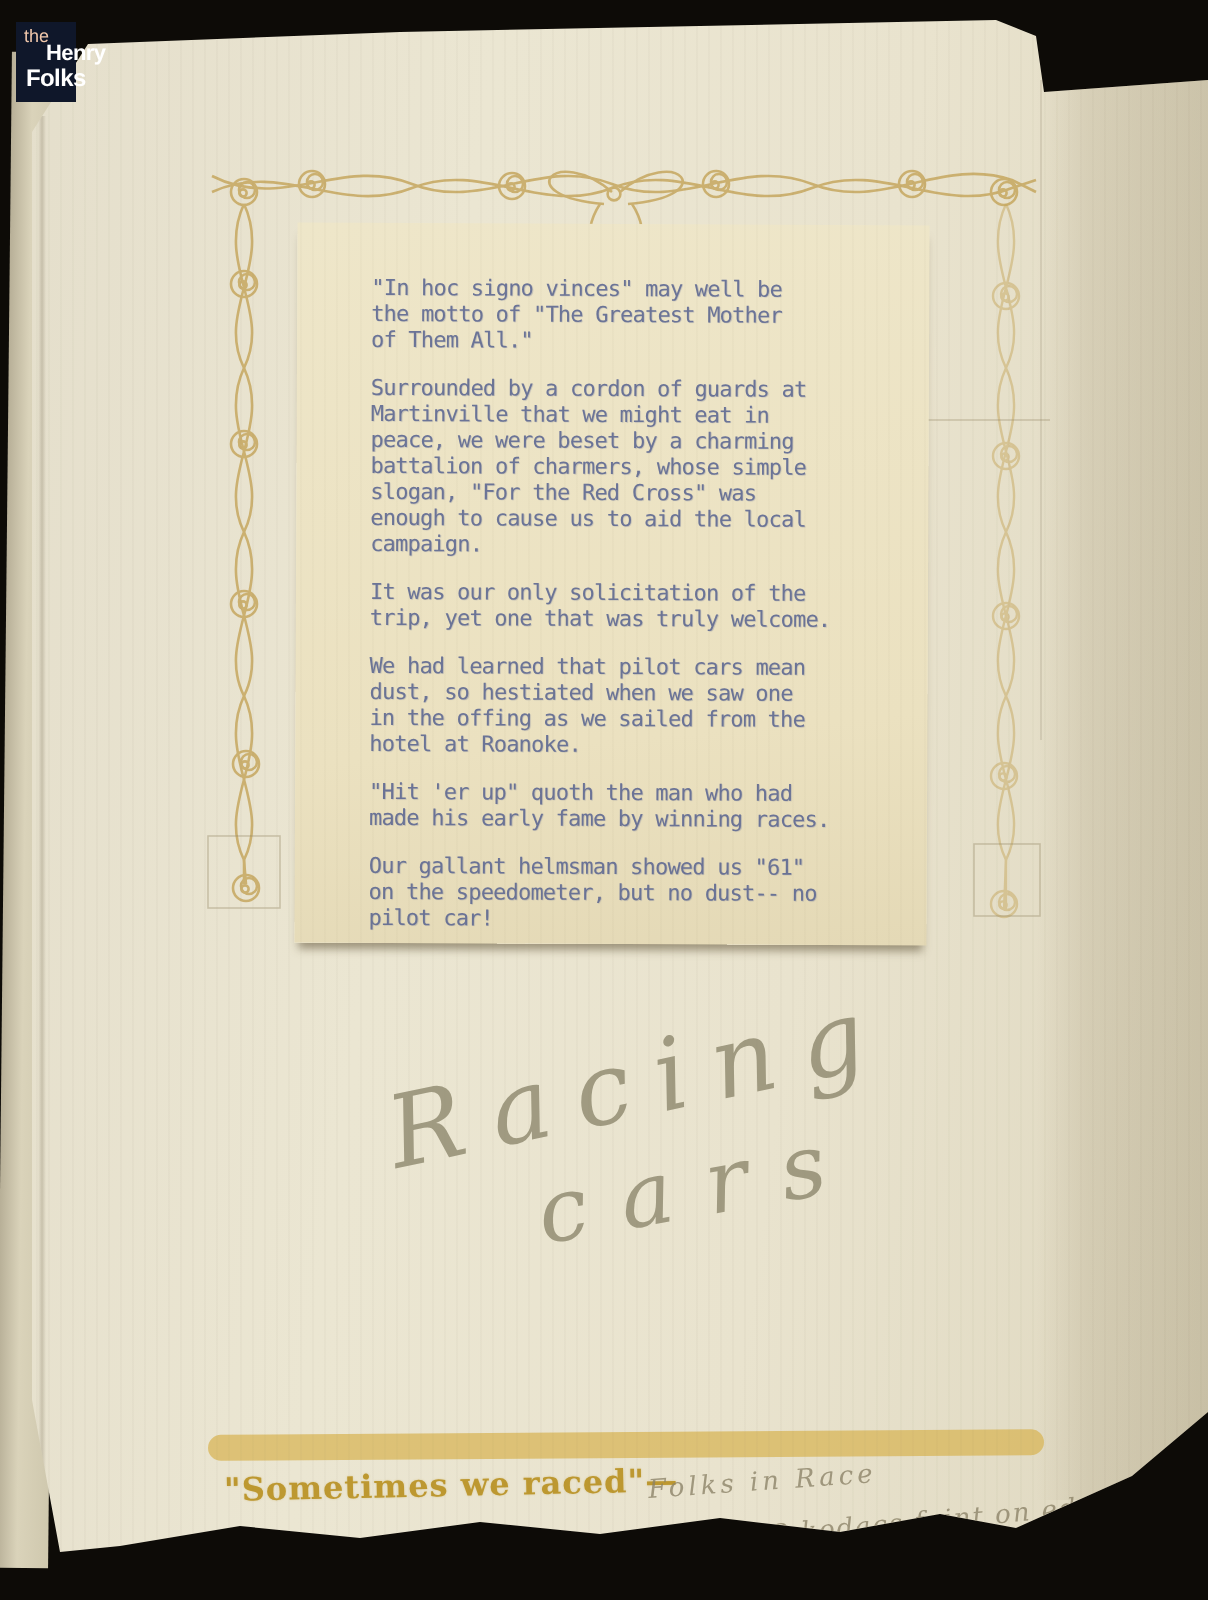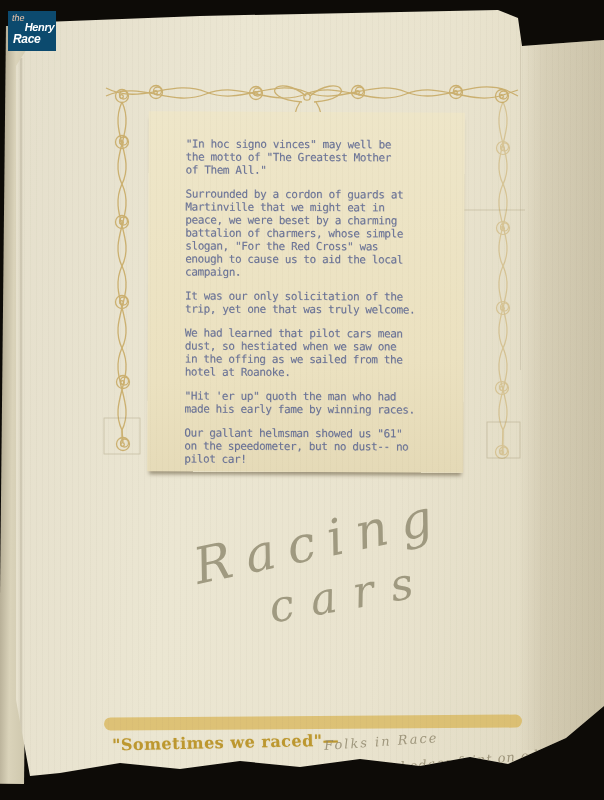--- a/index.html
+++ b/index.html
@@ -71,22 +71,22 @@
     text-shadow:0 0 1px rgba(189,152,48,.4);
   }
   .pencil-note{
     position:absolute;font-family:"DejaVu Serif", serif;font-style:italic;
     color:rgba(138,130,103,.78);font-size:13px;
   }
   #pn1{left:324px;top:734px;transform:rotate(-4deg);letter-spacing:2px;}
   #pn2{left:386px;top:753px;transform:rotate(-5deg);letter-spacing:1px;}
   
   .logo{
-    position:absolute;left:8px;top:11px;width:48px;height:40px;
-    background:#0c4a6e;box-sizing:border-box;padding:3px 0 0 3px;font-style:italic;
+    position:absolute;left:8px;top:11px;width:30px;height:40px;
+    background:#0f172a;box-sizing:border-box;padding:3px 0 0 3px;
   }
   .logo .the{display:block;font-size:9px;line-height:8px;color:#f0c7ab;margin-left:1px;}
   .logo .henry{display:block;font-size:11px;line-height:11px;font-weight:bold;color:#fff;margin-left:12px;letter-spacing:-.3px;text-align:center;}
   .logo .ford{display:block;font-size:12px;line-height:12px;font-weight:bold;color:#fff;margin-left:2px;letter-spacing:-.3px;}
 </style>
 </head>
 <body>
 
 <div class="under-strip"></div>
 
@@ -171,14 +171,14 @@
 
   <div class="gold-band"></div>
   <div class="caption">"Sometimes we raced"—</div>
   <div id="pn1" class="pencil-note">Folks in Race</div>
   <div id="pn2" class="pencil-note">2 kodacs faint on edge</div>
 </div>
 
 <div class="logo">
   <span class="the">the</span>
   <span class="henry">Henry</span>
-  <span class="ford">Race</span>
+  <span class="ford">Folks</span>
 </div>
 
 </body></html>

